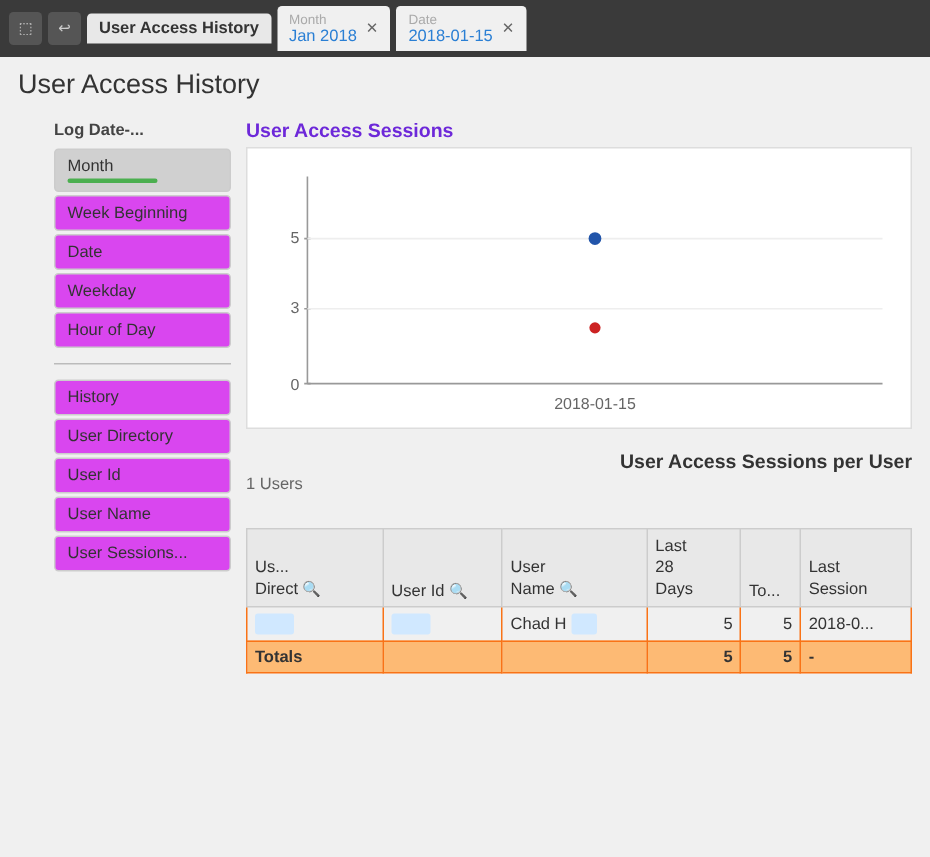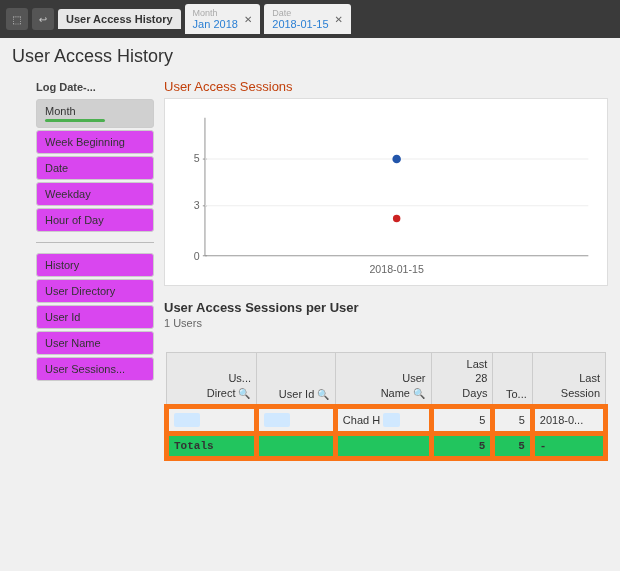--- a/index.html
+++ b/index.html
@@ -131,22 +131,22 @@
       margin: 10px 0;
     }
 
     
     .content {
       flex: 1;
     }
 
     .section-title {
       font-size: 13px;
-      font-weight: normal;
-      color: #c2410c;
+      font-weight: bold;
+      color: #6d28d9;
       margin-bottom: 4px;
     }
 
     
     .chart-container {
       background: #fff;
       border: 1px solid #ddd;
       padding: 8px;
       margin-bottom: 14px;
     }
@@ -160,52 +160,52 @@
       width: 100%;
       height: 100%;
     }
 
     
     .sub-title {
       font-size: 13px;
       font-weight: bold;
       color: #333;
       margin-bottom: 2px;
+      text-align: right;
     }
     .sub-count {
       font-size: 11px;
       color: #666;
       margin-bottom: 23px;
     }
 
     
     .data-table {
       width: 100%;
       border-collapse: collapse;
       font-size: 11px;
     }
     .data-table th {
       background: #e8e8e8;
       border: 1px solid #ccc;
       padding: 4px 5px;
-      text-align: right;
+      text-align: left;
       font-weight: normal;
       color: #333;
       vertical-align: bottom;
     }
     .data-table td {
-      border: 5px solid #f97316;
+      border: 1px solid #f97316;
       padding: 4px 5px;
       color: #333;
       vertical-align: middle;
     }
     .data-table tr.totals-row td {
       font-weight: bold;
-      background: #22c55e;
-      font-family: Liberation Mono, monospace;
+      background: #fdba74;
     }
     .th-icon {
       font-size: 10px;
       color: #555;
       cursor: pointer;
     }
     .col-dir { width: 80px; }
     .col-uid { width: 70px; }
     .col-uname { width: 85px; }
     .col-l28 { width: 55px; text-align: center; }

